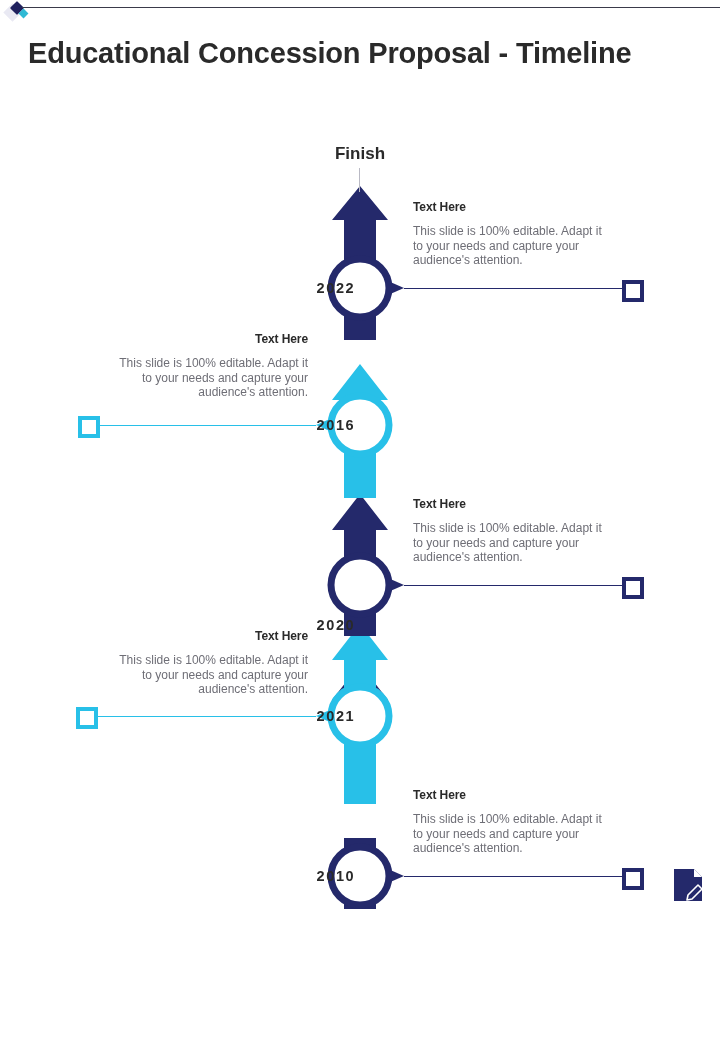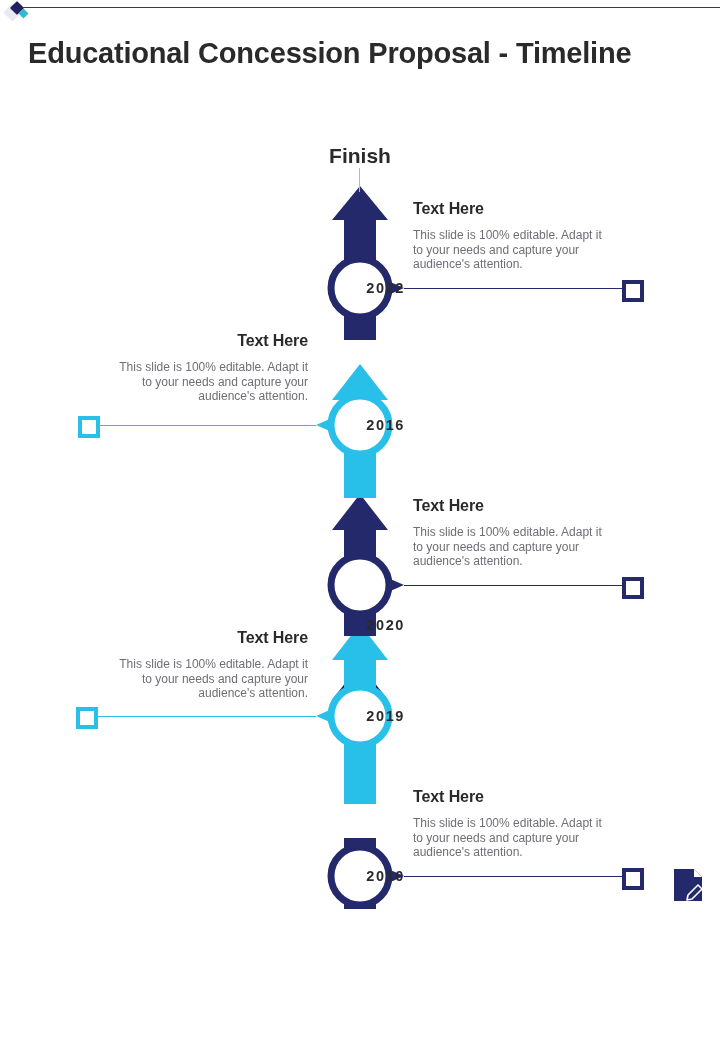--- a/index.html
+++ b/index.html
@@ -69,40 +69,40 @@
     color: #2a2a2a;
     letter-spacing: -0.2px;
     line-height: 42px;
   }
 
   
   .endcap {
     position: absolute;
     width: 140px;
     text-align: center;
-    font-size: 21px;
+    font-size: 17px;
     font-weight: bold;
     color: #2a2a2a;
   }
   .endcap.finish { left: 290px; top: 144px; }
   .endcap.start  { left: 290px; top: 970px; }
 
   .tick {
     position: absolute;
     left: 359px;
     width: 1px;
     background: #b9b9c4;
   }
   .tick.top    { top: 168px; height: 24px; }
   .tick.bottom { top: 938px; height: 28px; }
 
   
   .block { position: absolute; }
   .block .head {
-    font-size: 16px;
+    font-size: 12px;
     font-weight: bold;
     color: #2a2a2a;
     margin-bottom: 10px;
     letter-spacing: -0.1px;
   }
   .block .body {
     font-size: 12px;
     line-height: 14.5px;
     color: #6e6e76;
   }
@@ -138,21 +138,21 @@
     position: absolute;
     left: 0;
     top: 0;
     width: 720px;
     height: 1040px;
   }
 
   .yearlabel {
     position: absolute;
     width: 90px;
-    text-align: right;
+    text-align: left;
     font-size: 14.5px;
     font-weight: bold;
     color: #2a2a2a;
     letter-spacing: 1.6px;
     text-indent: 1.6px;
   }
 
   
   .editicon {
     position: absolute;
@@ -208,21 +208,21 @@
     <circle cx="360" cy="716" r="29" fill="#ffffff" stroke="#28c0e8" stroke-width="7"></circle>
     <path d="M332,709 L316,716 L332,723 Z" fill="#28c0e8"></path>
 
     <circle cx="360" cy="876" r="29" fill="#ffffff" stroke="#24296b" stroke-width="7"></circle>
     <path d="M388,869 L404,876 L388,883 Z" fill="#24296b"></path>
   </svg>
 
   <div class="yearlabel" style="left:315px; top:280px;">2022</div>
   <div class="yearlabel" style="left:315px; top:417px;">2016</div>
   <div class="yearlabel" style="left:315px; top:577px;margin-top:40px;">2020</div>
-  <div class="yearlabel" style="left:315px; top:708px;">2019</div>
+  <div class="yearlabel" style="left:315px; top:708px;">2021</div>
   <div class="yearlabel" style="left:315px; top:868px;">2010</div>
 
   <div class="endcap finish">Finish</div>
   <div class="tick top"></div>
   <div class="endcap start">This</div>
   <div class="tick bottom"></div>
 
   <div class="conn navy" style="left:404px; top:288px; width:228px;"></div>
   <div class="sq" style="left:622px; top:280px;"></div>
 

